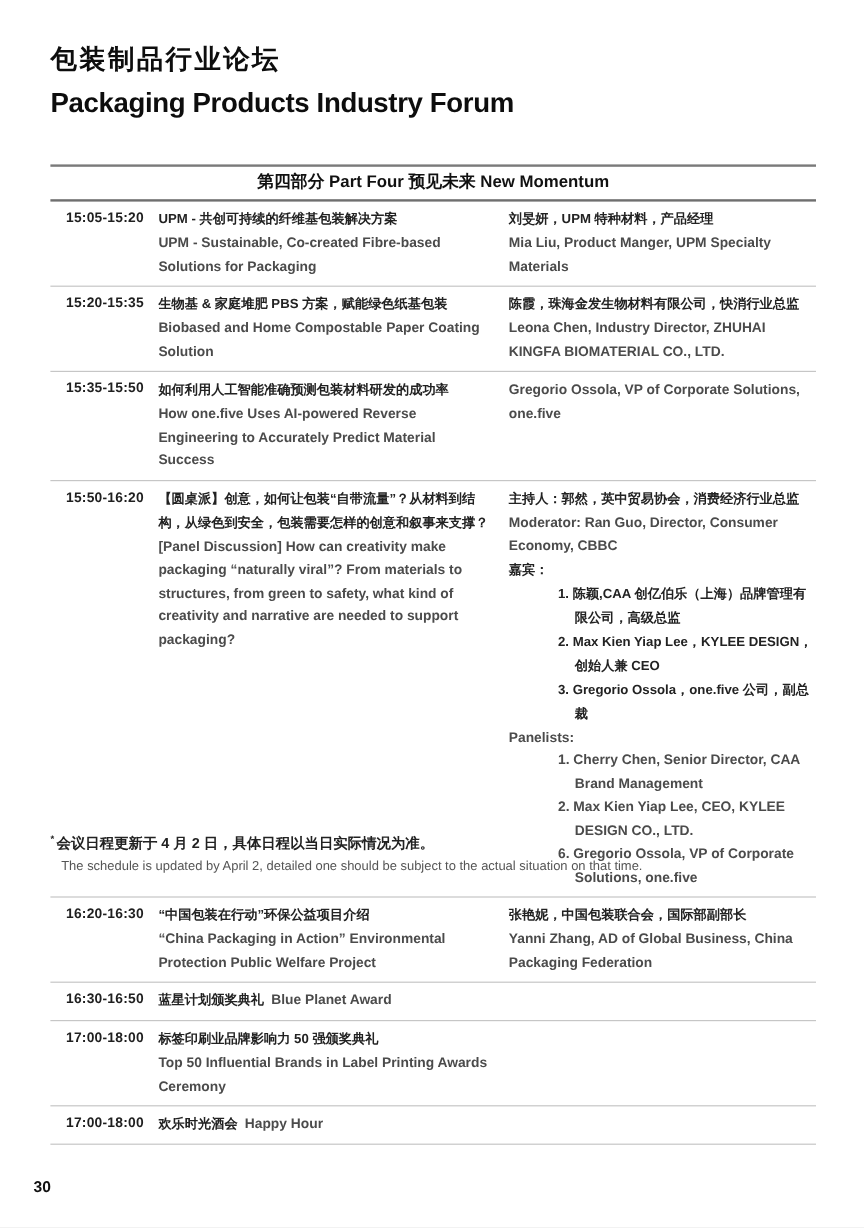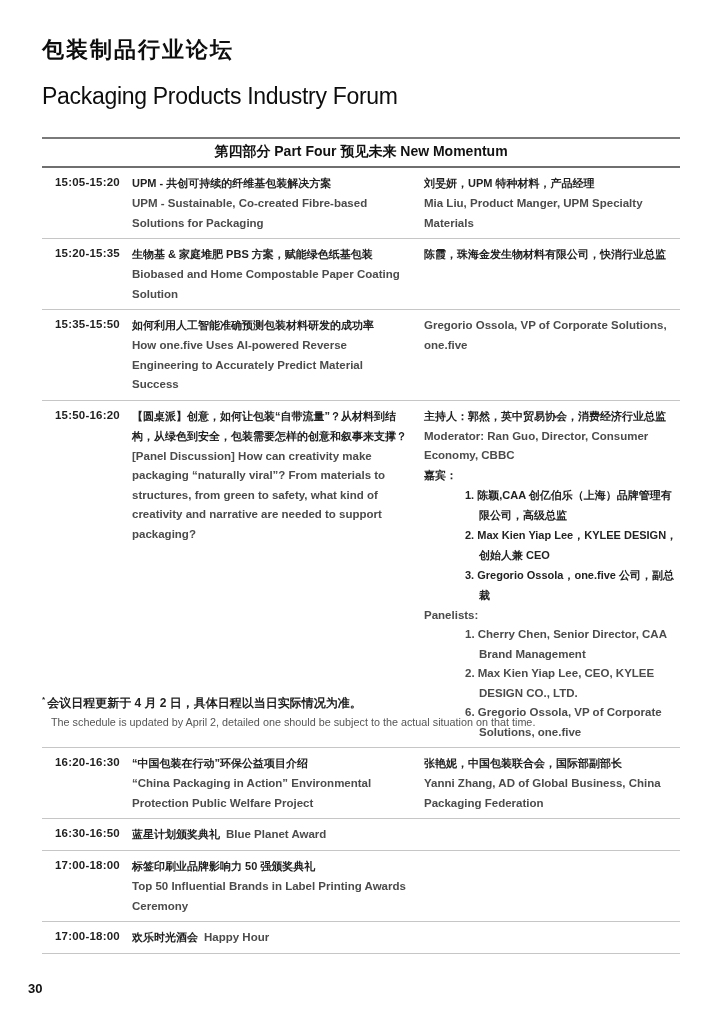--- a/index.html
+++ b/index.html
@@ -12,22 +12,22 @@
     color:#1c1c1c;
     overflow:hidden;
   }
   
   .doc-header{position:absolute;left:42px;top:33px;right:40px;}
   .title-zh{
     font-size:22px;font-weight:800;color:#0d0d0d;
     letter-spacing:2px;line-height:34px;
   }
   .title-en{
-    font-size:23px;font-weight:400;color:#0d0d0d;
-    letter-spacing:-0.3px;line-height:27px;margin-top:16px;
+    font-size:23px;font-weight:700;color:#0d0d0d;
+    letter-spacing:-0.3px;line-height:27px;margin-top:5px;
   }
   
   .sched{position:absolute;left:42px;top:137px;width:638px;}
   .sect-head{
     border-top:2px solid #7a7a7a;
     border-bottom:2px solid #6f6f6f;
     text-align:center;
     font-weight:700;font-size:14px;color:#111;
     padding:4px 0 5px 0;
   }
@@ -84,20 +84,21 @@
           </div>
         </div>
         <div class="row">
           <div class="col-time">15:20-15:35</div>
           <div class="col-topic">
             <div class="line"><span class="zh">生物基 &amp; 家庭堆肥 PBS 方案，赋能绿色纸基包装</span></div>
             <div class="line"><span class="en">Biobased and Home Compostable Paper Coating Solution</span></div>
           </div>
           <div class="col-speaker">
             <div class="line"><span class="zh">陈霞，珠海金发生物材料有限公司，快消行业总监</span></div>
+            <div class="line"><span class="en">Leona Chen, Industry Director, ZHUHAI KINGFA BIOMATERIAL CO., LTD.</span></div>
           </div>
         </div>
         <div class="row">
           <div class="col-time">15:35-15:50</div>
           <div class="col-topic">
             <div class="line"><span class="zh">如何利用人工智能准确预测包装材料研发的成功率</span></div>
             <div class="line"><span class="en">How one.five Uses AI-powered Reverse Engineering to Accurately Predict Material Success</span></div>
           </div>
           <div class="col-speaker">
             <div class="line"><span class="en">Gregorio Ossola, VP of Corporate Solutions, one.five</span></div>

